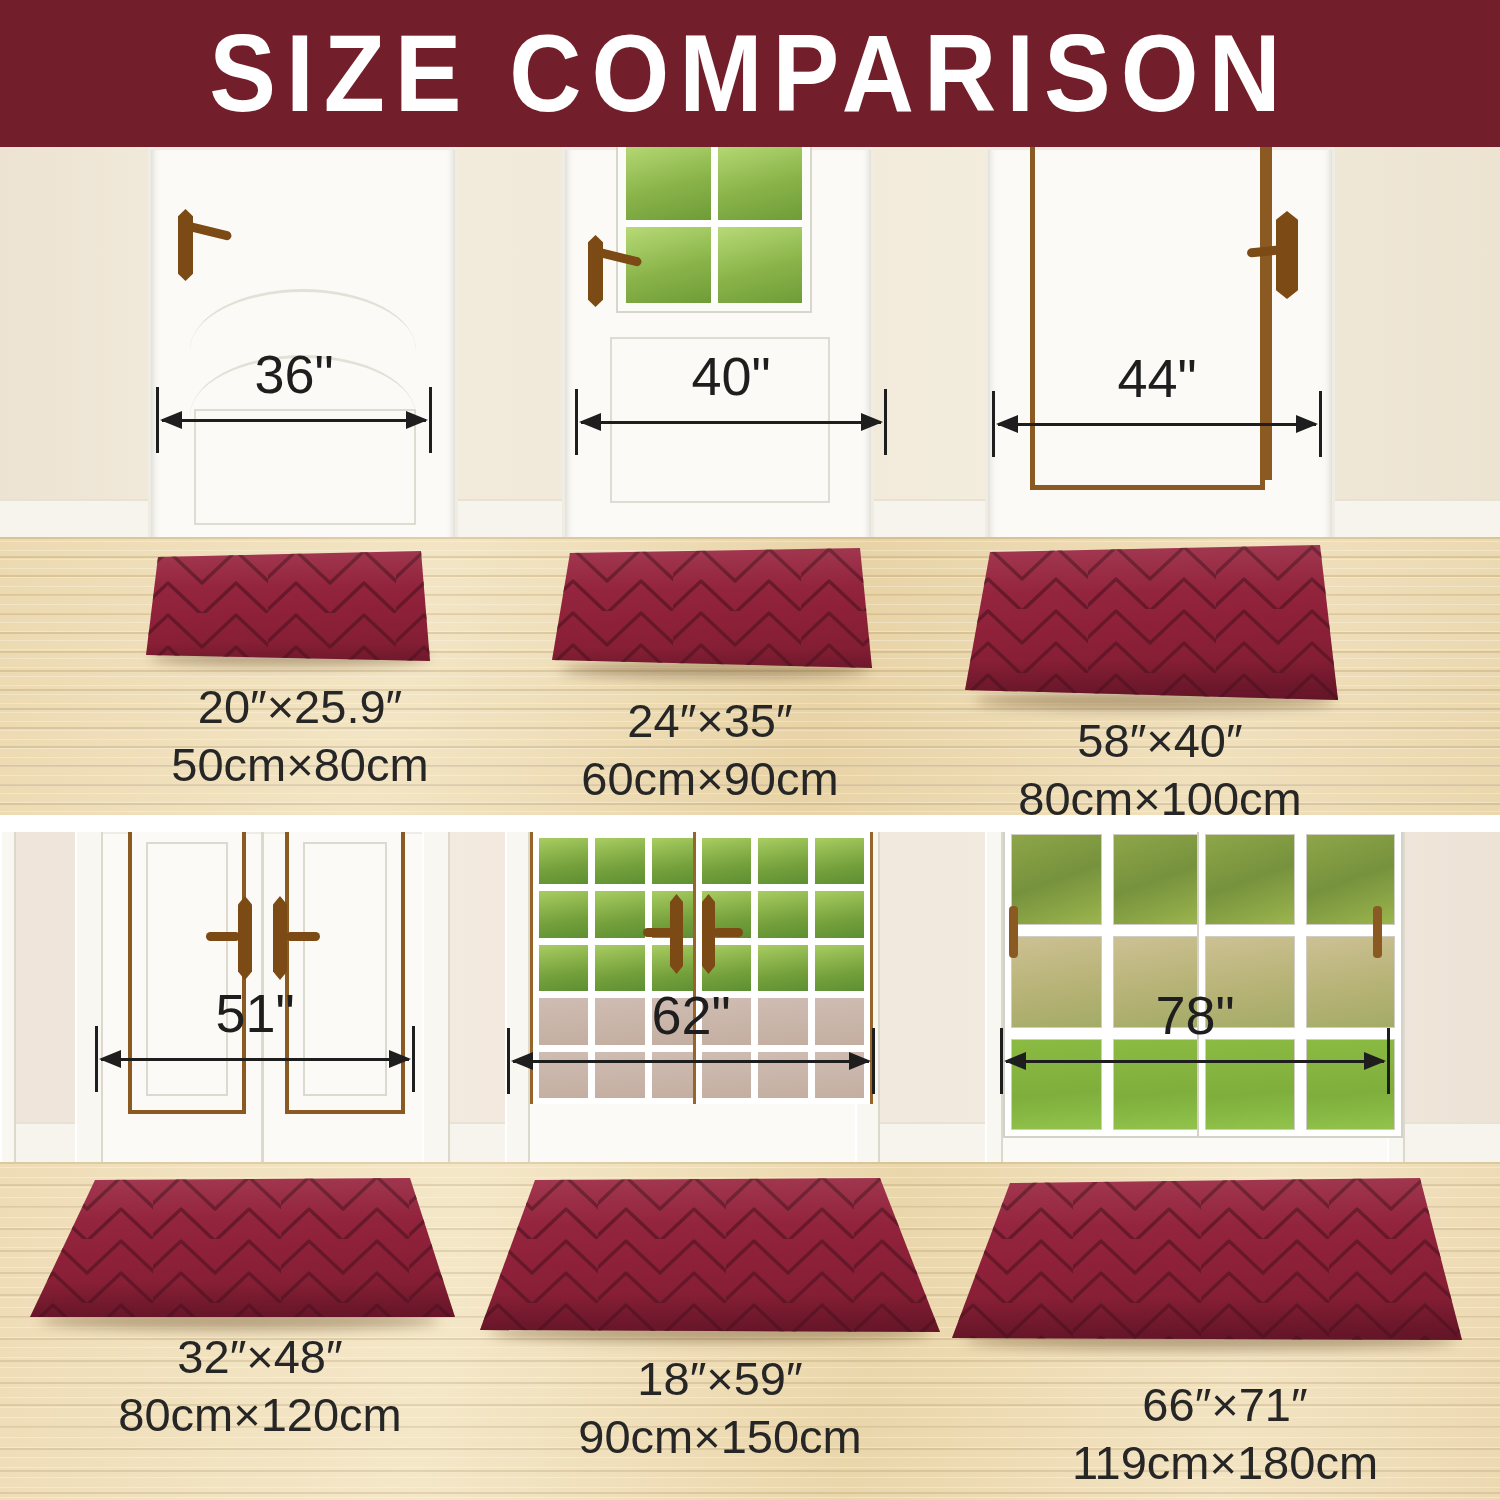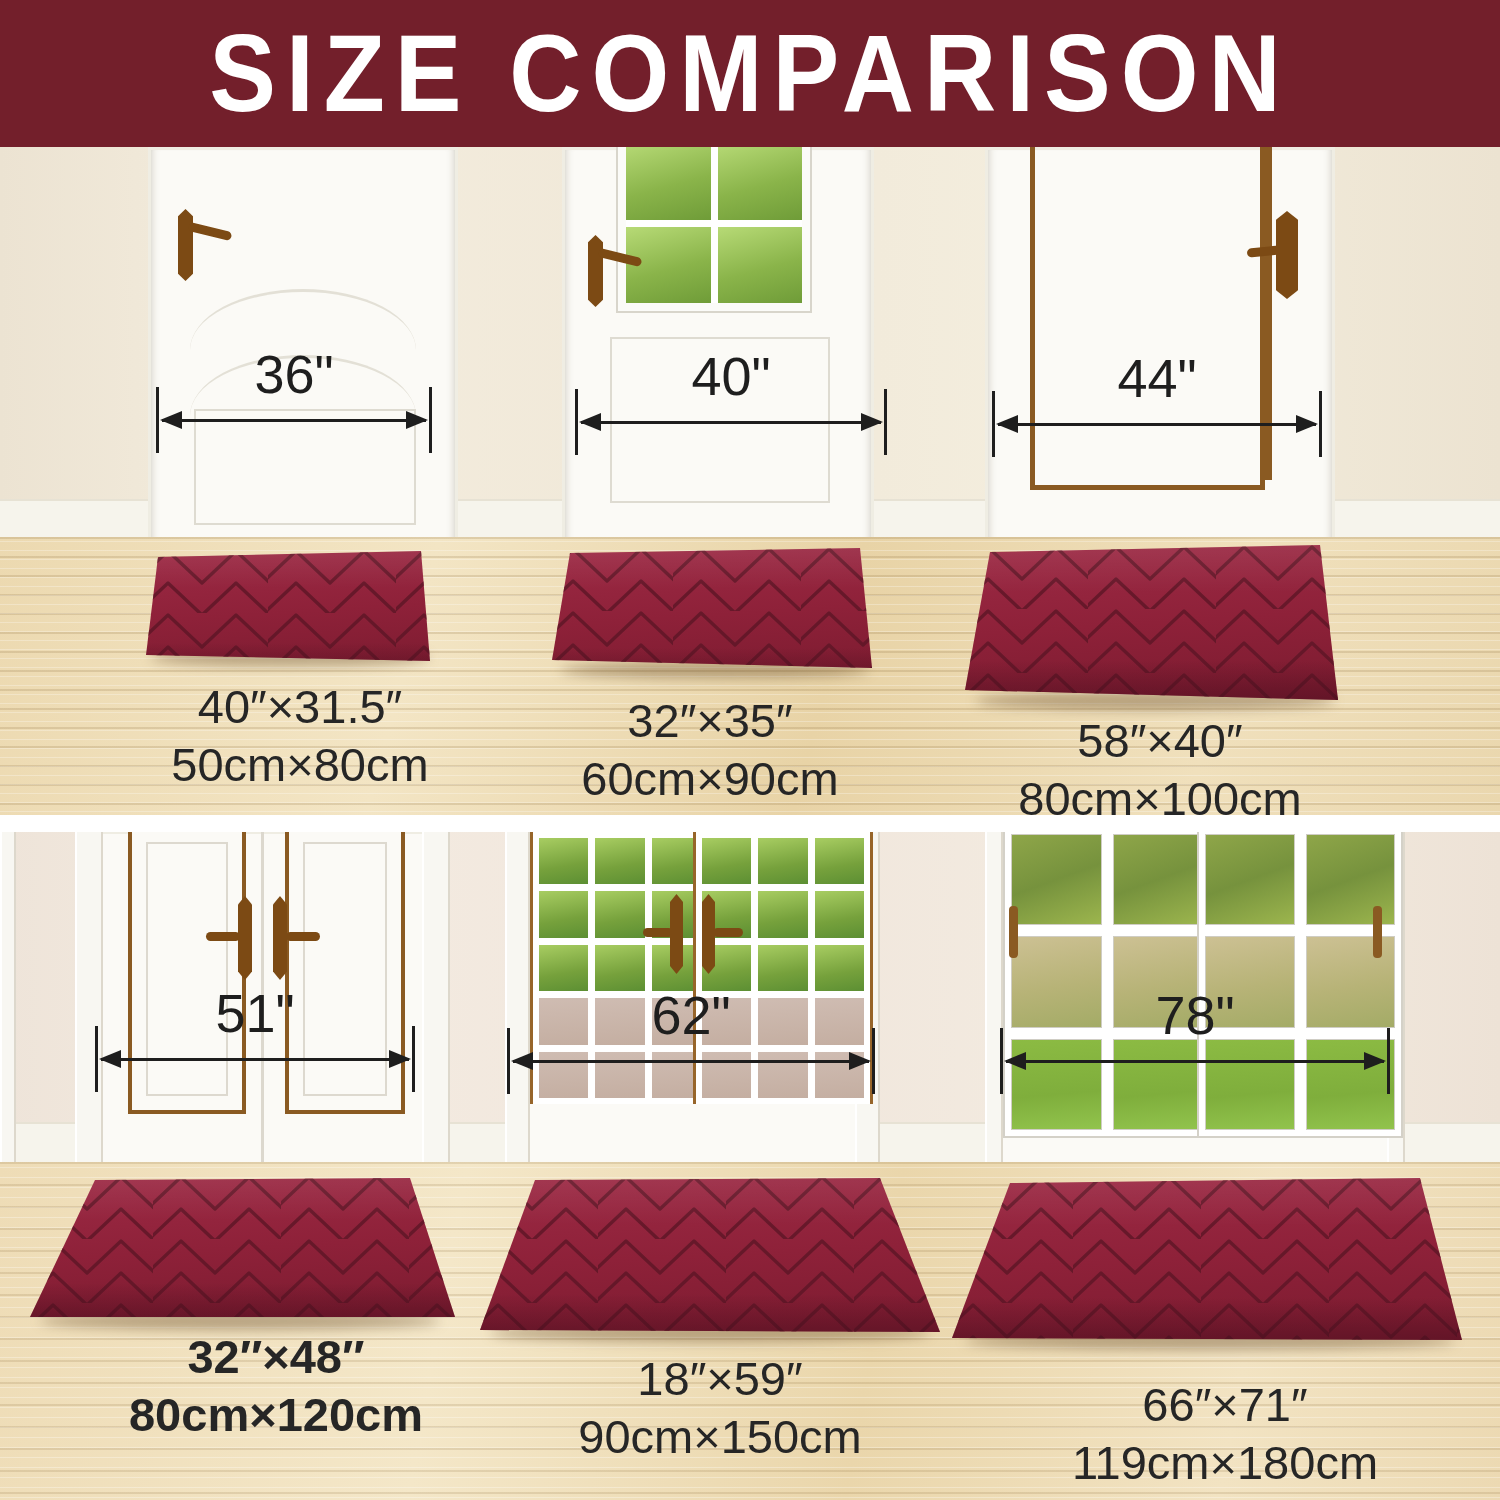--- a/index.html
+++ b/index.html
@@ -192,25 +192,25 @@
       <div class="m-label">44"</div>
       <div class="m-tick l"></div>
       <div class="m-tick r"></div>
       <div class="m-line"></div>
       <div class="m-arr l"></div>
       <div class="m-arr r"></div>
     </div>
   </div>
 
   <div class="sizeLabel" style="left:130px;top:678px;width:340px;">
-    <span>40″×31.5″</span>
+    <span>20″×25.9″</span>
     <span>50cm×80cm</span>
   </div>
   <div class="sizeLabel" style="left:540px;top:692px;width:340px;">
-    <span>32″×35″</span>
+    <span>24″×35″</span>
     <span>60cm×90cm</span>
   </div>
   <div class="sizeLabel" style="left:980px;top:712px;width:360px;">
     <span>58″×40″</span>
     <span>80cm×100cm</span>
   </div>
 
   <div class="abs scene" id="sceneBottom">
     <div class="abs baseboard" id="bbBottom"></div>
     <div class="jamb" style="left:0;width:16px;height:333px;"></div>
@@ -342,21 +342,21 @@
     <div class="measure" style="left:1000px;top:144px;width:390px;">
       <div class="m-label">78"</div>
       <div class="m-tick l"></div>
       <div class="m-tick r"></div>
       <div class="m-line"></div>
       <div class="m-arr l"></div>
       <div class="m-arr r"></div>
     </div>
   </div>
 
-  <div class="sizeLabel" style="left:96px;top:1328px;width:360px;font-weight:bold;">
+  <div class="sizeLabel" style="left:80px;top:1328px;width:360px;">
     <span>32″×48″</span>
     <span>80cm×120cm</span>
   </div>
   <div class="sizeLabel" style="left:540px;top:1350px;width:360px;">
     <span>18″×59″</span>
     <span>90cm×150cm</span>
   </div>
   <div class="sizeLabel" style="left:1035px;top:1376px;width:380px;">
     <span>66″×71″</span>
     <span>119cm×180cm</span>

